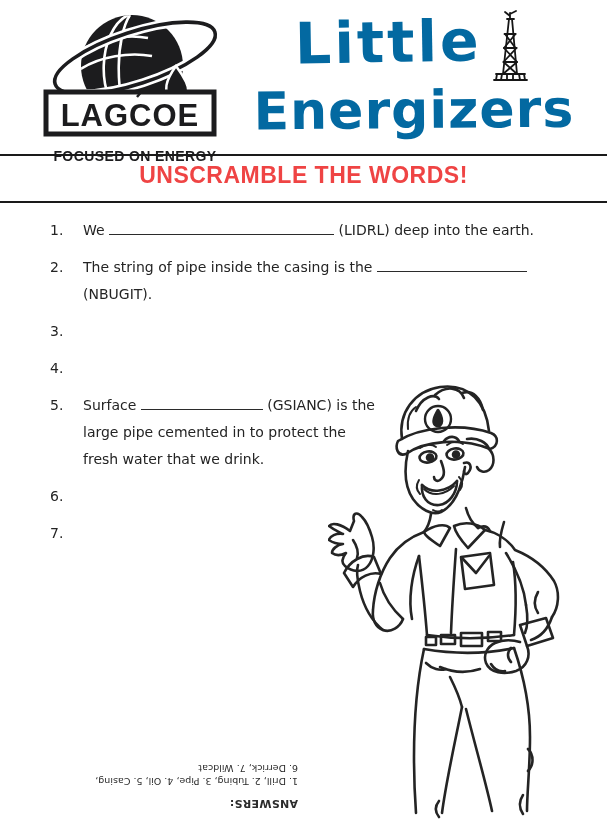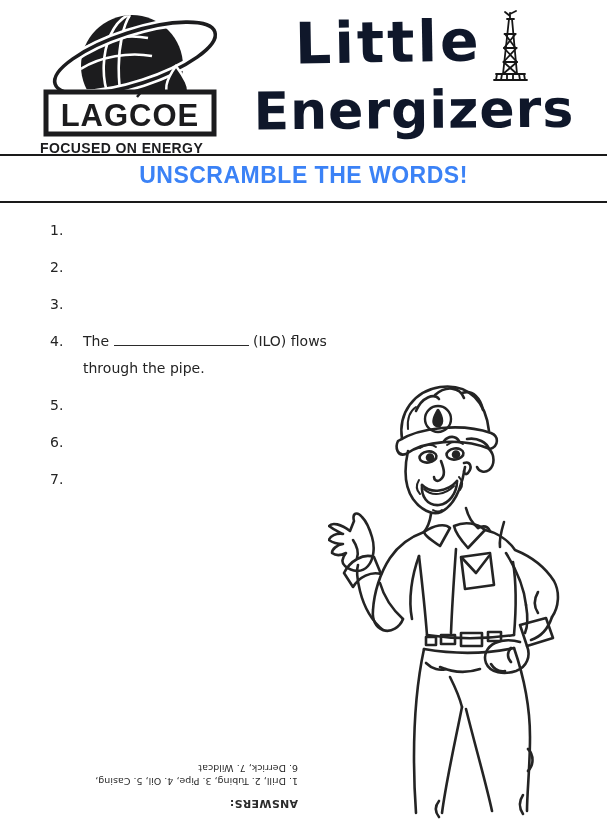--- a/index.html
+++ b/index.html
@@ -1,32 +1,32 @@
 <!DOCTYPE html>
 <html><head>
 <meta charset="utf-8">
 <style>
   html,body{margin:0;padding:0;background:#fff;}
   .page{position:relative;width:607px;height:827px;background:#fff;overflow:hidden;
         font-family:"DejaVu Sans",sans-serif;color:#1f1f1f;}
 
   
-  .logo-block{position:absolute;left:40px;top:8px;width:190px;}
+  .logo-block{position:absolute;left:40px;top:8px;width:190px;text-align:center;}
   .logo-tagline{font-family:"Liberation Sans",sans-serif;font-weight:bold;font-size:14px;
-                letter-spacing:.4px;color:#1c1c1e;margin-top:0;}
-  .title-block{position:absolute;left:244px;top:10px;width:340px;text-align:center;color:#0f172a;}
+                letter-spacing:.4px;color:#1c1c1e;margin-top:8px;}
+  .title-block{position:absolute;left:244px;top:10px;width:340px;text-align:center;color:#0369a1;}
   .title-row1{display:flex;align-items:flex-start;justify-content:center;gap:6px;}
   .title-line1{font-size:57px;font-weight:bold;letter-spacing:3px;line-height:64px;transform:rotate(-1deg);}
   .title-line2{font-size:52px;font-weight:bold;letter-spacing:1px;line-height:56px;margin-top:-4px;transform:rotate(-.5deg);}
 
   .rule-top{position:absolute;left:0;top:154px;width:607px;height:2px;background:#1a1a1a;}
   .rule-bottom{position:absolute;left:0;top:201px;width:607px;height:1.5px;background:#1a1a1a;}
   .sheet-heading{position:absolute;left:0;top:162px;width:607px;text-align:center;
                  font-family:"Liberation Sans",sans-serif;font-weight:bold;font-size:23px;
-                 letter-spacing:.5px;color:#3b82f6;}
+                 letter-spacing:.5px;color:#ef4444;}
 
   
   .questions{position:absolute;left:50px;top:217px;width:525px;font-size:14px;line-height:27px;color:#242424;}
   .q{display:flex;margin-bottom:10px;}
   .qnum{flex:none;width:33px;}
   .qbody{white-space:nowrap;}
   .blank{display:inline-block;border-bottom:1.6px solid #2b2b2b;height:13px;}
 
   
   .answers{position:absolute;left:70px;top:746px;width:228px;height:64px;
@@ -83,33 +83,35 @@
     <div class="title-line2">Energizers</div>
   </div>
 
   <div class="rule-top"></div>
   <div class="sheet-heading">UNSCRAMBLE THE WORDS!</div>
   <div class="rule-bottom"></div>
 
   <div class="questions" id="questions">
       <div class="q">
         <span class="qnum">1.</span>
+        <span class="qbody">We <span class="blank" style="width: 225px;"></span> (LIDRL) deep into the earth.</span>
       </div>
       <div class="q">
         <span class="qnum">2.</span>
+        <span class="qbody">The string of pipe inside the casing is the <span class="blank" style="width: 150px;"></span><br>(NBUGIT).</span>
       </div>
       <div class="q">
         <span class="qnum">3.</span>
       </div>
       <div class="q">
         <span class="qnum">4.</span>
-        <span class="qbody">The <span class="blank" style="width: 135px;"></span> (ILO) flows<br>through the pipe.</span>
       </div>
       <div class="q">
         <span class="qnum">5.</span>
+        <span class="qbody">Surface <span class="blank" style="width: 122px;"></span> (GSIANC) is the<br>large pipe cemented in to protect the<br>fresh water that we drink.</span>
       </div>
       <div class="q">
         <span class="qnum">6.</span>
       </div>
       <div class="q">
         <span class="qnum">7.</span>
       </div>
     </div>
 
   <div class="worker">

